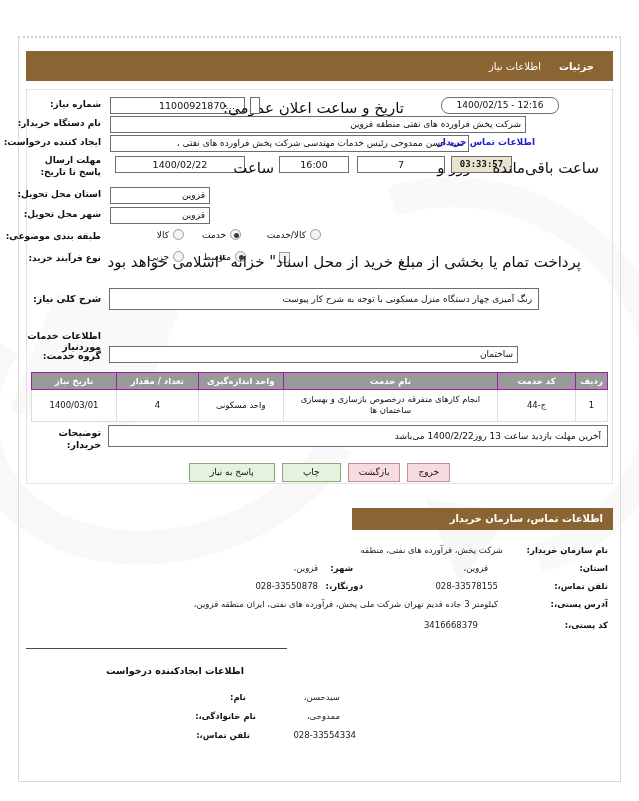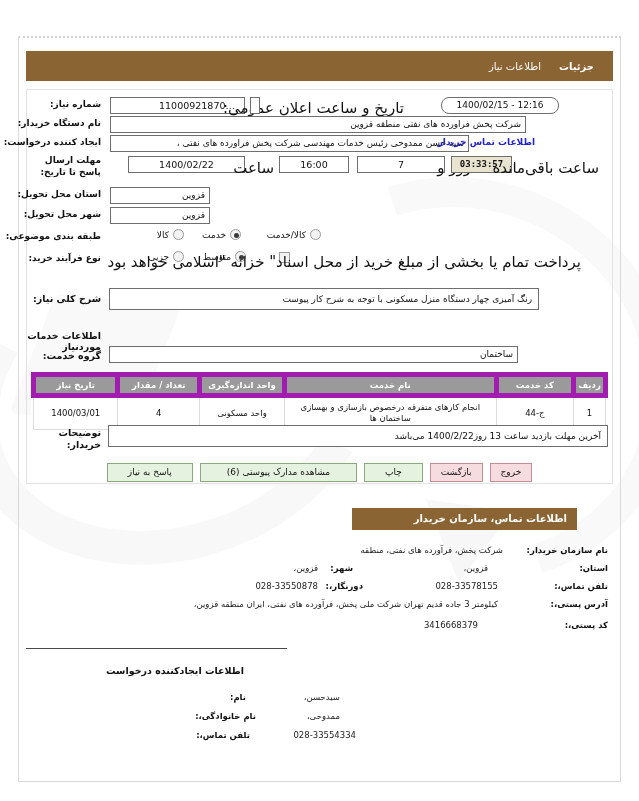--- a/index.html
+++ b/index.html
@@ -189,21 +189,21 @@
     width: 577px;
     border-collapse: collapse;
     background: #fff;
     font-size: 8.5px;
   }
   .tbl th {
     background: #9a9a9a;
     color: #ffffff;
     font-weight: bold;
     font-size: 8.5px;
-    border: 5px solid #a21caf;
+    border: 1px solid #a21caf;
     padding: 3px 2px;
     text-align: center;
     white-space: nowrap;
   }
   .tbl td {
     border: 1px solid #dcdcdc;
     padding: 4px 3px;
     text-align: center;
     color: #111;
     font-size: 8.5px;
@@ -233,21 +233,21 @@
   .btn.wide { padding: 0 26px; }
   .btn.w2 { padding: 0 20px; }
   .btn.danger {
     border: 1px solid #c48f94;
     background: #f6dcdf;
   }
 
   
   .subbar {
     position: absolute; left: 352px; top: 508px;
-    width: 225px; height: 22px;
+    width: 261px; height: 22px;
     background: #8a6432;
     color: #ffffff;
     font-size: 10px;
     font-weight: bold;
     line-height: 22px;
     padding-right: 10px;
     text-align: right;
     white-space: nowrap;
   }
 
@@ -306,21 +306,21 @@
 
     <div class="frow" style="right:538px; top:137px;">
       <span class="lbl">ایجاد کننده درخواست:</span>
     </div>
     <div class="fld" style="position:absolute; right:170px; top:135px; width:359px;">سید حسن ممدوحی رئیس خدمات مهندسی شرکت پخش فراورده های نفتی ،</div>
     <div class="linkish" style="position:absolute; right:104px; top:137px;">اطلاعات تماس خریدار</div>
 
     <div class="frow" style="right:538px; top:154px; width:62px; display:block;">
       <span class="lbl wrap">مهلت ارسال پاسخ تا تاریخ:</span>
     </div>
-    <div class="fld num" style="position:absolute; right:394px; top:156px; width:117px;">1400/02/22</div>
+    <div class="fld num" style="position:absolute; right:394px; top:156px; width:130px;">1400/02/22</div>
     <span class="note-txt" style="position:absolute; right:365px; top:159px;">ساعت</span>
     <div class="fld num" style="position:absolute; right:290px; top:156px; width:70px;">16:00</div>
     <div class="fld num" style="position:absolute; right:194px; top:156px; width:88px;">7</div>
     <span class="note-txt" style="position:absolute; right:168px; top:159px;">روز و</span>
     <div class="timer" style="position:absolute; right:127px; top:156px; width:61px;">03:33:57</div>
     <span class="note-txt" style="position:absolute; right:40px; top:159px;">ساعت باقی‌مانده</span>
 
     <div class="frow" style="right:538px; top:189px;">
       <span class="lbl">استان محل تحویل:</span>
     </div>
@@ -390,21 +390,20 @@
           <td class="fld ltr" style="border:1px solid #dcdcdc;background:transparent;height:auto;line-height:1.4;">1400/03/01</td>
         </tr>
       </tbody>
     </table>
 
     <div class="sec-title" style="right:538px; top:427px; width:48px; line-height:1.3;">توضیحات خریدار:</div>
     <div class="desc-field" style="position:absolute; right:31px; top:425px; width:500px;">آخرین مهلت بازدید ساعت 13 روز1400/2/22 می‌باشد</div>
 
     <div class="btnrow">
       <div class="btn w2">پاسخ به نیاز</div>
-      <div class="btn wide">مشاهده مدارک پیوستی (6)</div>
       <div class="btn w2">چاپ</div>
       <div class="btn danger">بازگشت</div>
       <div class="btn danger">خروج</div>
     </div>
 
     <div class="subbar">اطلاعات تماس، سازمان خریدار</div>
 
     <div class="crow" style="right:31px; top:545px;">
       <span class="clab" style="position:absolute; right:0; top:0; width:92px; text-align:right;">نام سازمان خریدار:</span>
       <span class="cval" style="position:absolute; right:105px; top:0;">شرکت پخش، فرآورده های نفتی، منطقه</span>

